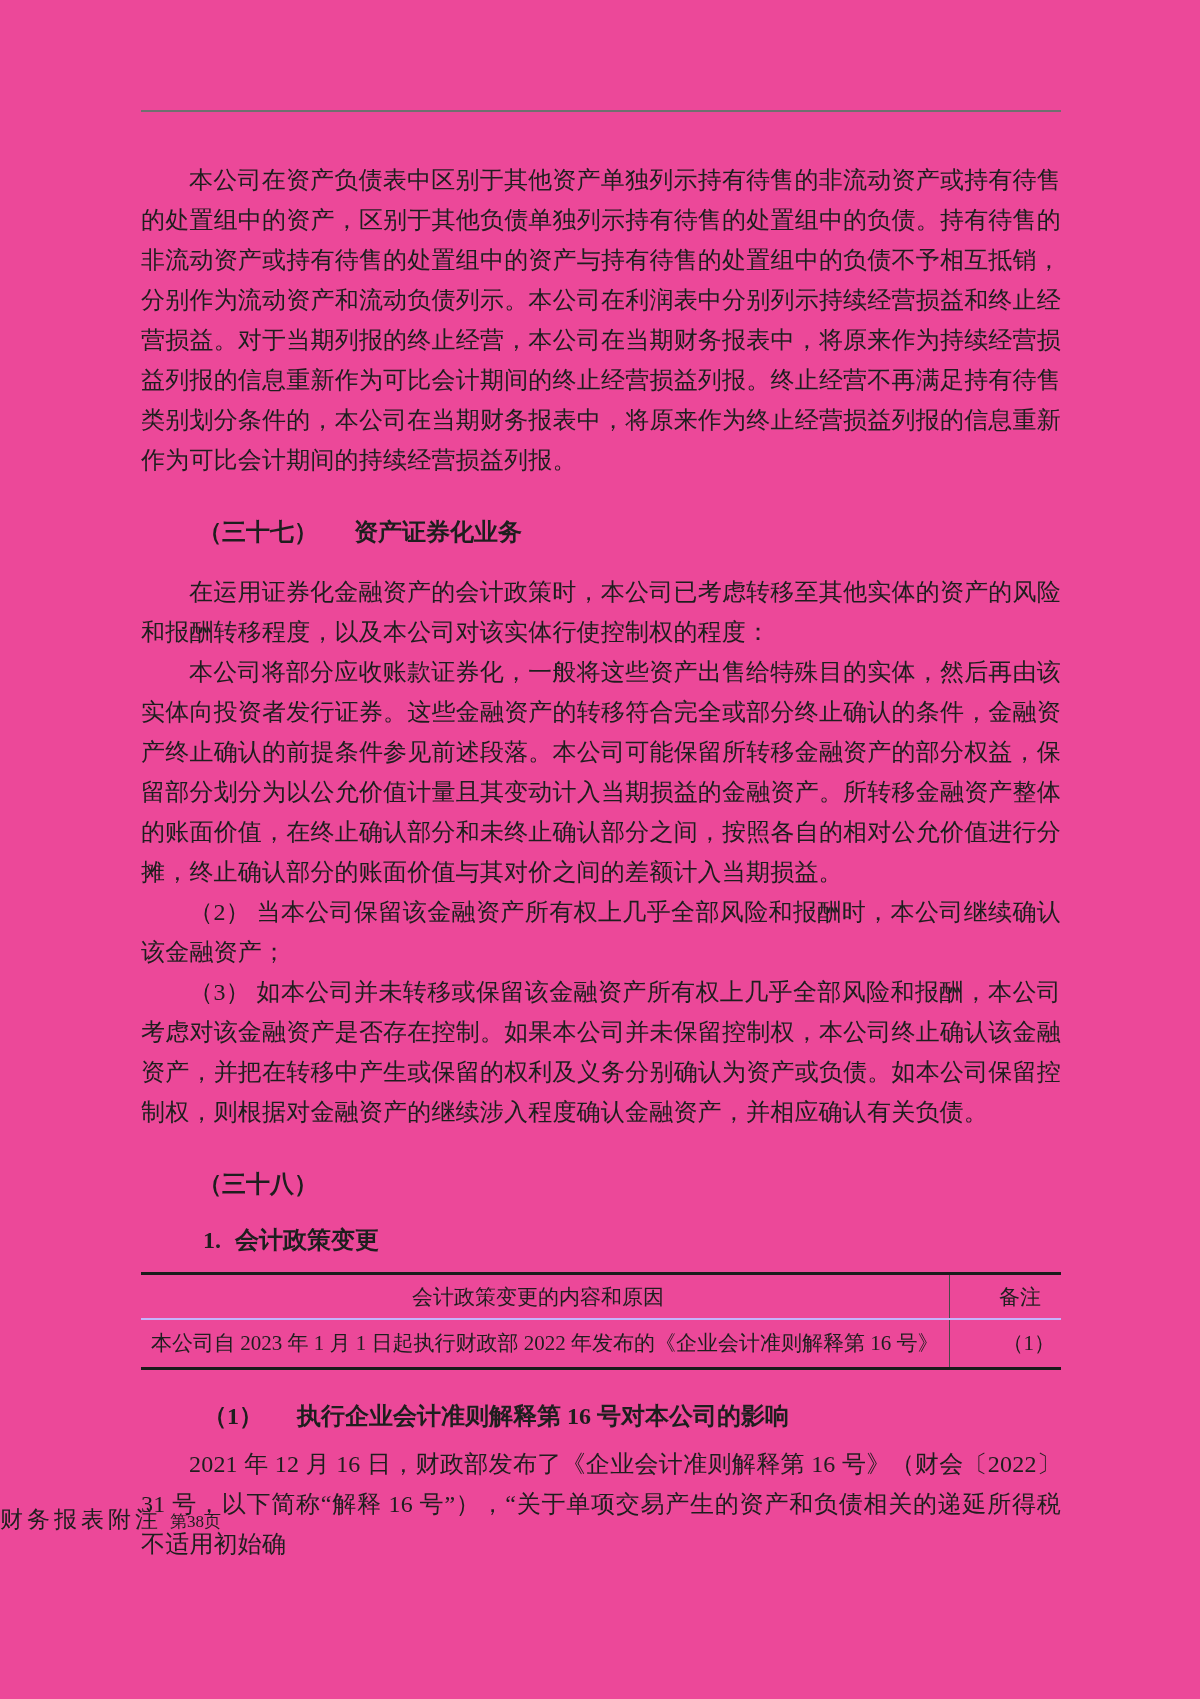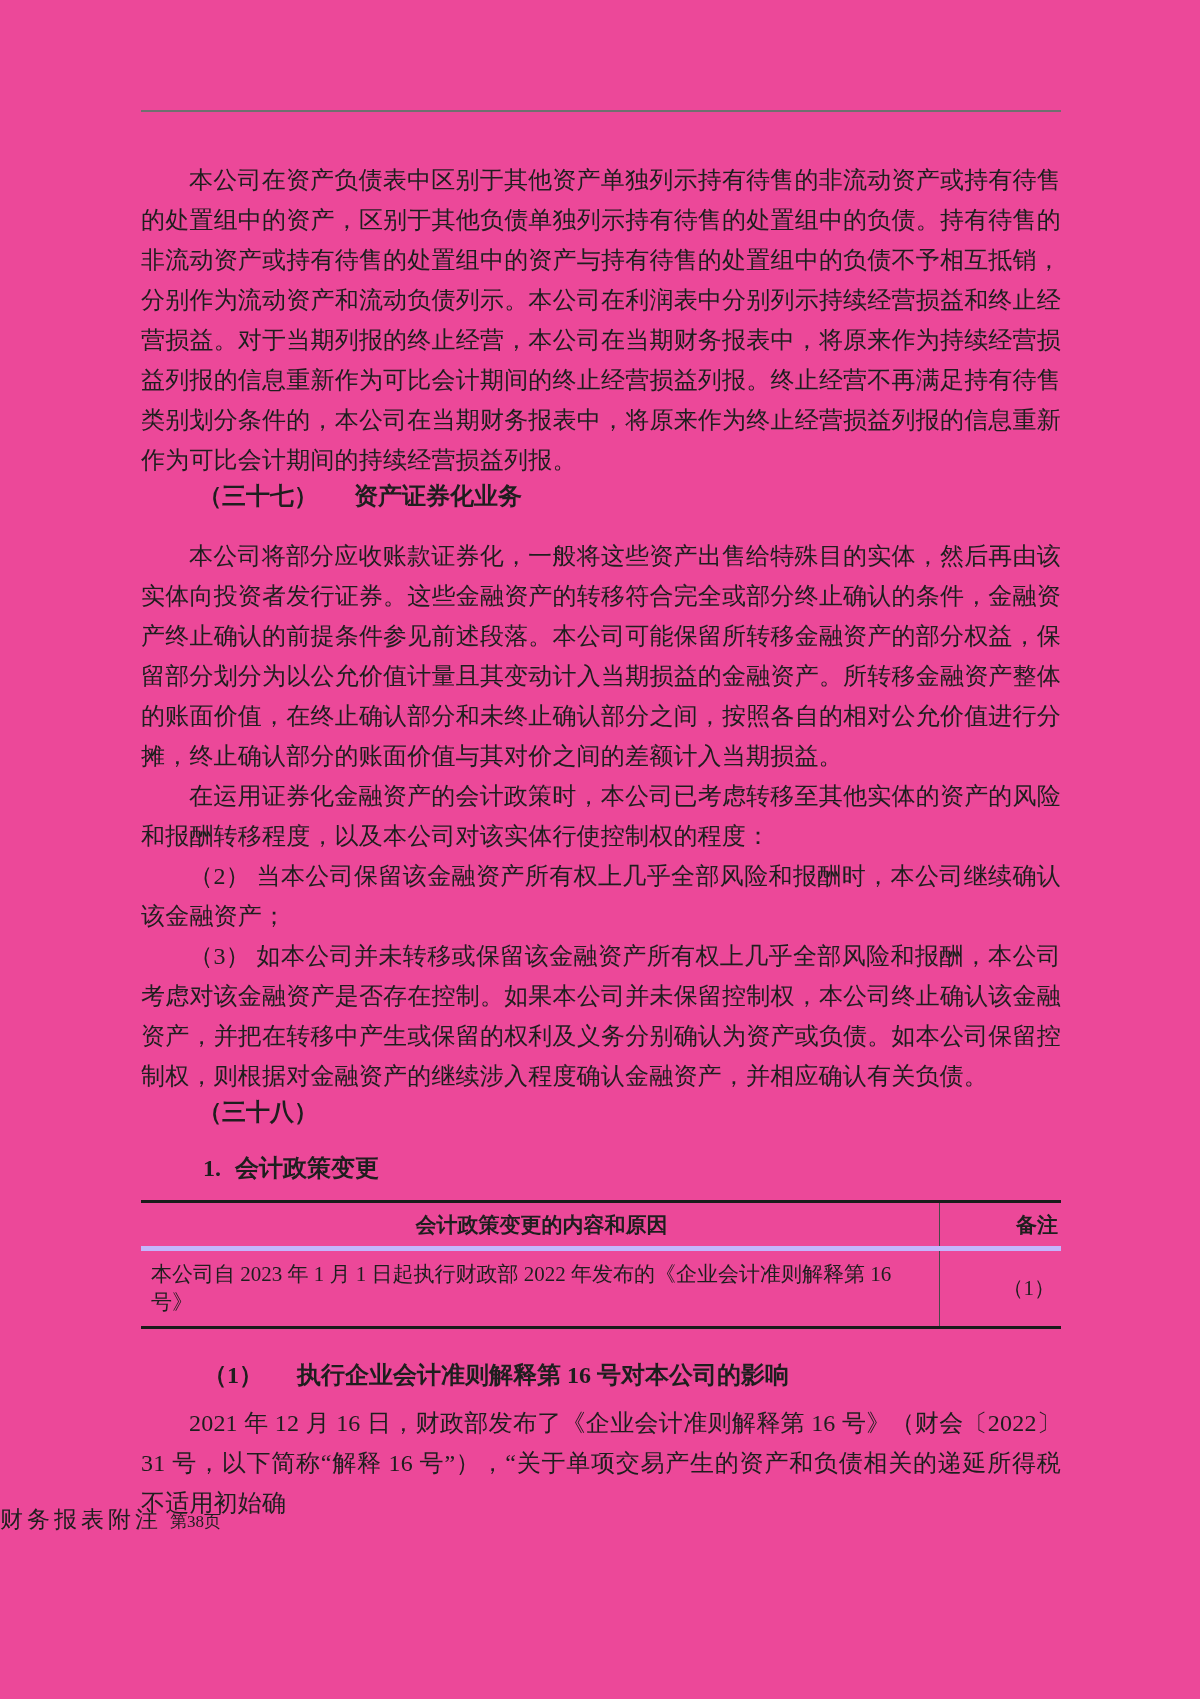--- a/index.html
+++ b/index.html
@@ -38,20 +38,21 @@
   }
   p.first-para { margin-top: 48px; }
   .h-section {
     display: flex;
     align-items: center;
     gap: 36px;
     padding-left: 57px;
     font-size: 24px;
     font-weight: bold;
     line-height: 32px;
+    margin-top: 36px;
     margin-bottom: 24px;
   }
   .h-sub {
     display: flex;
     align-items: baseline;
     gap: 14px;
     padding-left: 62px;
     font-size: 24px;
     font-weight: bold;
     line-height: 32px;
@@ -71,24 +72,24 @@
   }
   table.policy {
     width: 100%;
     border-collapse: collapse;
     border-top: 3px solid #1b1b1b;
     border-bottom: 3px solid #1b1b1b;
     margin-top: 12px;
     font-size: 21px;
   }
   table.policy th {
-    font-weight: bold;
+    font-weight: normal;
     text-align: center;
-    padding: 8px 3px 7px 6px;
-    border-bottom: 5px solid #c4b5fd;
+    padding: 8px 20px 7px 6px;
+    border-bottom: 2px solid #c4b5fd;
   }
   table.policy td {
     padding: 9px 6px 10px 6px;
   }
   table.policy th.col-content,
   table.policy td.col-content {
     border-right: 1px solid #4a4a4a;
     width: 782px;
   }
   table.policy td.col-content { text-align: left; padding-left: 10px; margin-top: 8px; }
@@ -120,23 +121,23 @@
 
     <div class="header-rule"></div>
 
     <p class="body first-para">本公司在资产负债表中区别于其他资产单独列示持有待售的非流动资产或持有待售的处置组中的资产，区别于其他负债单独列示持有待售的处置组中的负债。持有待售的非流动资产或持有待售的处置组中的资产与持有待售的处置组中的负债不予相互抵销，分别作为流动资产和流动负债列示。本公司在利润表中分别列示持续经营损益和终止经营损益。对于当期列报的终止经营，本公司在当期财务报表中，将原来作为持续经营损益列报的信息重新作为可比会计期间的终止经营损益列报。终止经营不再满足持有待售类别划分条件的，本公司在当期财务报表中，将原来作为终止经营损益列报的信息重新作为可比会计期间的持续经营损益列报。</p>
 
     <div class="h-section">
       <span>（三十七）</span>
       <span>资产证券化业务</span>
     </div>
 
+    <p class="body">在运用证券化金融资产的会计政策时，本公司已考虑转移至其他实体的资产的风险和报酬转移程度，以及本公司对该实体行使控制权的程度：</p>
+
     <p class="body">本公司将部分应收账款证券化，一般将这些资产出售给特殊目的实体，然后再由该实体向投资者发行证券。这些金融资产的转移符合完全或部分终止确认的条件，金融资产终止确认的前提条件参见前述段落。本公司可能保留所转移金融资产的部分权益，保留部分划分为以公允价值计量且其变动计入当期损益的金融资产。所转移金融资产整体的账面价值，在终止确认部分和未终止确认部分之间，按照各自的相对公允价值进行分摊，终止确认部分的账面价值与其对价之间的差额计入当期损益。</p>
-
-    <p class="body">在运用证券化金融资产的会计政策时，本公司已考虑转移至其他实体的资产的风险和报酬转移程度，以及本公司对该实体行使控制权的程度：</p>
 
 
     <p class="body">（2） 当本公司保留该金融资产所有权上几乎全部风险和报酬时，本公司继续确认该金融资产；</p>
 
     <p class="body">（3） 如本公司并未转移或保留该金融资产所有权上几乎全部风险和报酬，本公司考虑对该金融资产是否存在控制。如果本公司并未保留控制权，本公司终止确认该金融资产，并把在转移中产生或保留的权利及义务分别确认为资产或负债。如本公司保留控制权，则根据对金融资产的继续涉入程度确认金融资产，并相应确认有关负债。</p>
 
     <div class="h-section">
       <span>（三十八）</span>
     </div>
 

